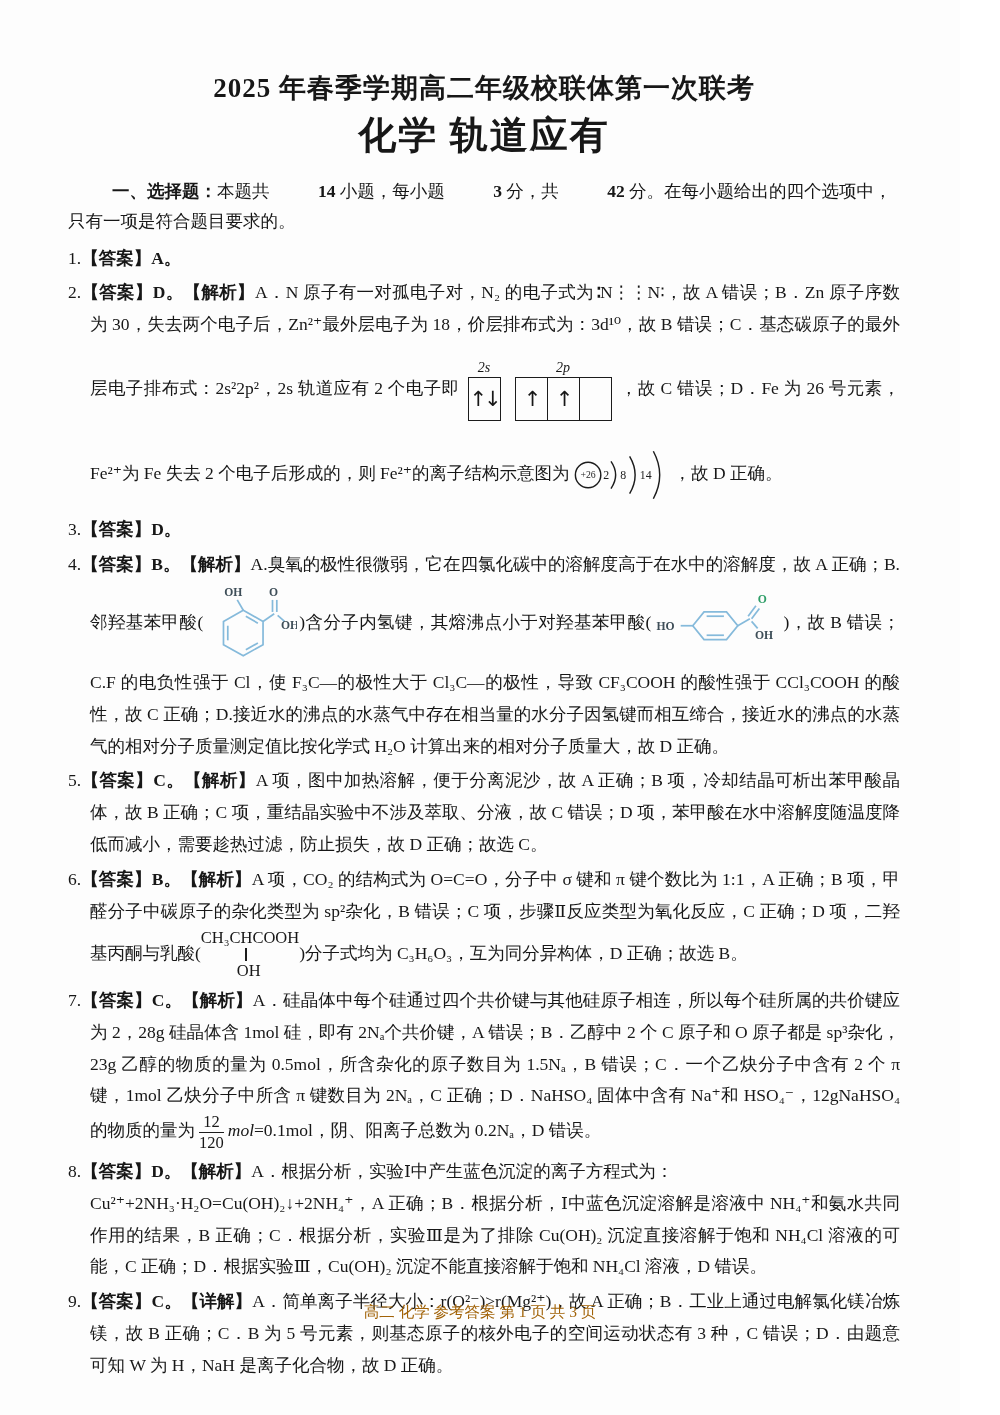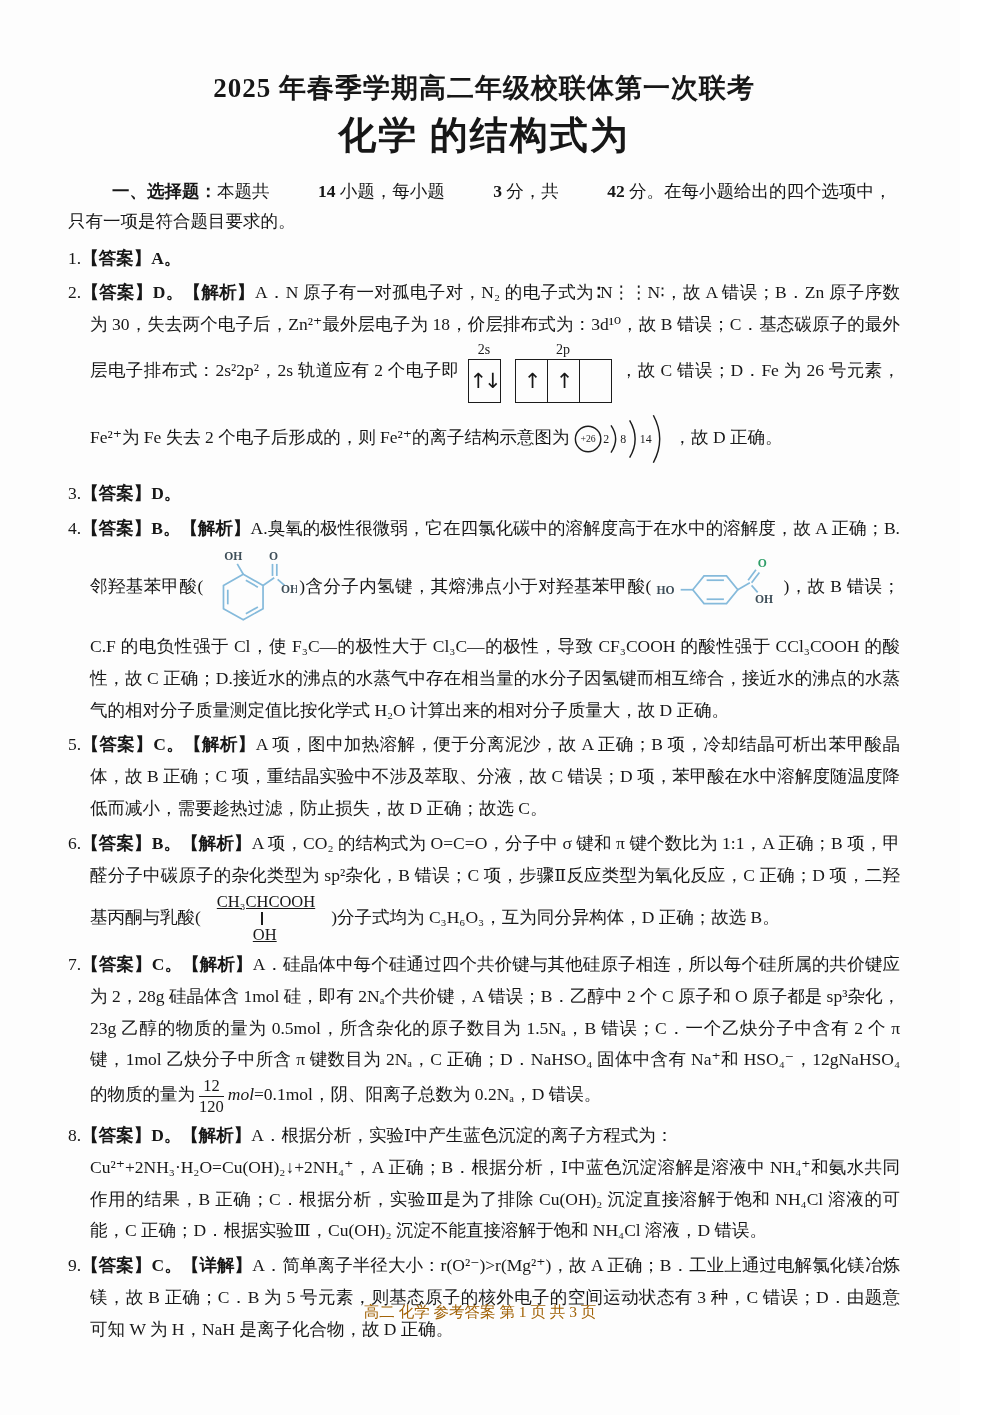--- a/index.html
+++ b/index.html
@@ -13,49 +13,49 @@
   .title{font-size:27px;font-weight:bold;text-align:center;margin:0;letter-spacing:1px;}
   .subtitle{font-size:38px;font-weight:bold;text-align:center;margin:4px 0 16px;letter-spacing:2px;}
   .intro{font-size:17.5px;line-height:1.7;margin:0 0 6px;}
   .b{font-weight:bold;margin-left:44px;}
   p.ans{
     font-size:17.5px;line-height:1.82;margin:3px 0;text-align:justify;
     padding-left:22px;text-indent:-22px;
   }
   .head,.tag{font-weight:bold;}
   
-  .orb{display:inline-flex;align-items:flex-end;gap:14px;vertical-align:middle;margin:0 8px;text-indent:0;}
+  .orb{display:inline-flex;align-items:flex-end;gap:14px;vertical-align:middle;margin:18px 8px;text-indent:0;font-style:italic;}
   .orb-g{display:inline-flex;flex-direction:column;align-items:center;}
   .orb-lab{font-size:14px;line-height:1.3;}
   .obox-row{display:flex;}
   .obox{width:31px;height:42px;border:1.7px solid #1c1c1c;display:flex;align-items:center;justify-content:center;
         font-size:21px;letter-spacing:-3px;font-family:"DejaVu Sans",sans-serif;background:#fdfdfd;}
   .obox-row .obox + .obox{border-left:none;}
   
   svg.ion,svg.struct{vertical-align:middle;margin:0 2px;text-indent:0;}
   
-  .lactic{display:inline-block;vertical-align:middle;text-align:left;font-size:16.5px;line-height:1.25;margin:0 16px;text-indent:0;text-decoration:underline;}
+  .lactic{display:inline-block;vertical-align:middle;text-align:left;font-size:16.5px;line-height:1.25;margin:0 0;text-indent:0;}
   .lactic .top{display:block;}
   .lactic .bond{display:block;width:1.7px;height:13px;background:#1c1c1c;margin-left:44px;}
   .lactic .bot{display:block;margin-left:36px;}
   
   .frac{display:inline-block;vertical-align:middle;text-align:center;font-size:16.5px;line-height:1.2;margin:0 4px;text-indent:0;}
   .frac .num{display:block;border-bottom:1.5px solid #1c1c1c;padding:0 4px;}
   .frac .den{display:block;}
   .unit{font-style:italic;}
   .lowered{position:relative;top:8px;display:inline-block;text-indent:0;}
   .footer{position:absolute;left:0;right:0;bottom:92px;text-align:center;font-size:15.5px;color:#a16207;}
 </style>
 </head>
 <body>
 
 <div class="page">
 
   <h1 class="title">2025 年春季学期高二年级校联体第一次联考</h1>
-  <h2 class="subtitle">化学 的结构式为</h2>
+  <h2 class="subtitle">化学 轨道应有</h2>
 
   <p class="intro"><span class="b">一、选择题：</span><span>本题共 </span><span class="b">14</span><span> 小题，每小题 </span><span class="b">3</span><span> 分，共 </span><span class="b">42</span><span> 分。在每小题给出的四个选项中，只有一项是符合题目要求的。</span></p>
 
   <p class="ans"><span>1.</span><span class="head">【答案】A。</span></p>
 
   <p class="ans"><span>2.</span><span class="head">【答案】D。</span><span class="tag">【解析】</span><span>A．N 原子有一对孤电子对，N₂ 的电子式为∶N⋮⋮N∶，故 A 错误；B．Zn 原子序数为 30，失去两个电子后，Zn²⁺最外层电子为 18，价层排布式为：3d¹⁰，故 B 错误；C．基态碳原子的最外层电子排布式：2s²2p²，2s 轨道应有 2 个电子即</span><span class="orb">
         <span class="orb-g">
           <span class="orb-lab">2s</span>
           <span class="obox">↑↓</span>
         </span>

